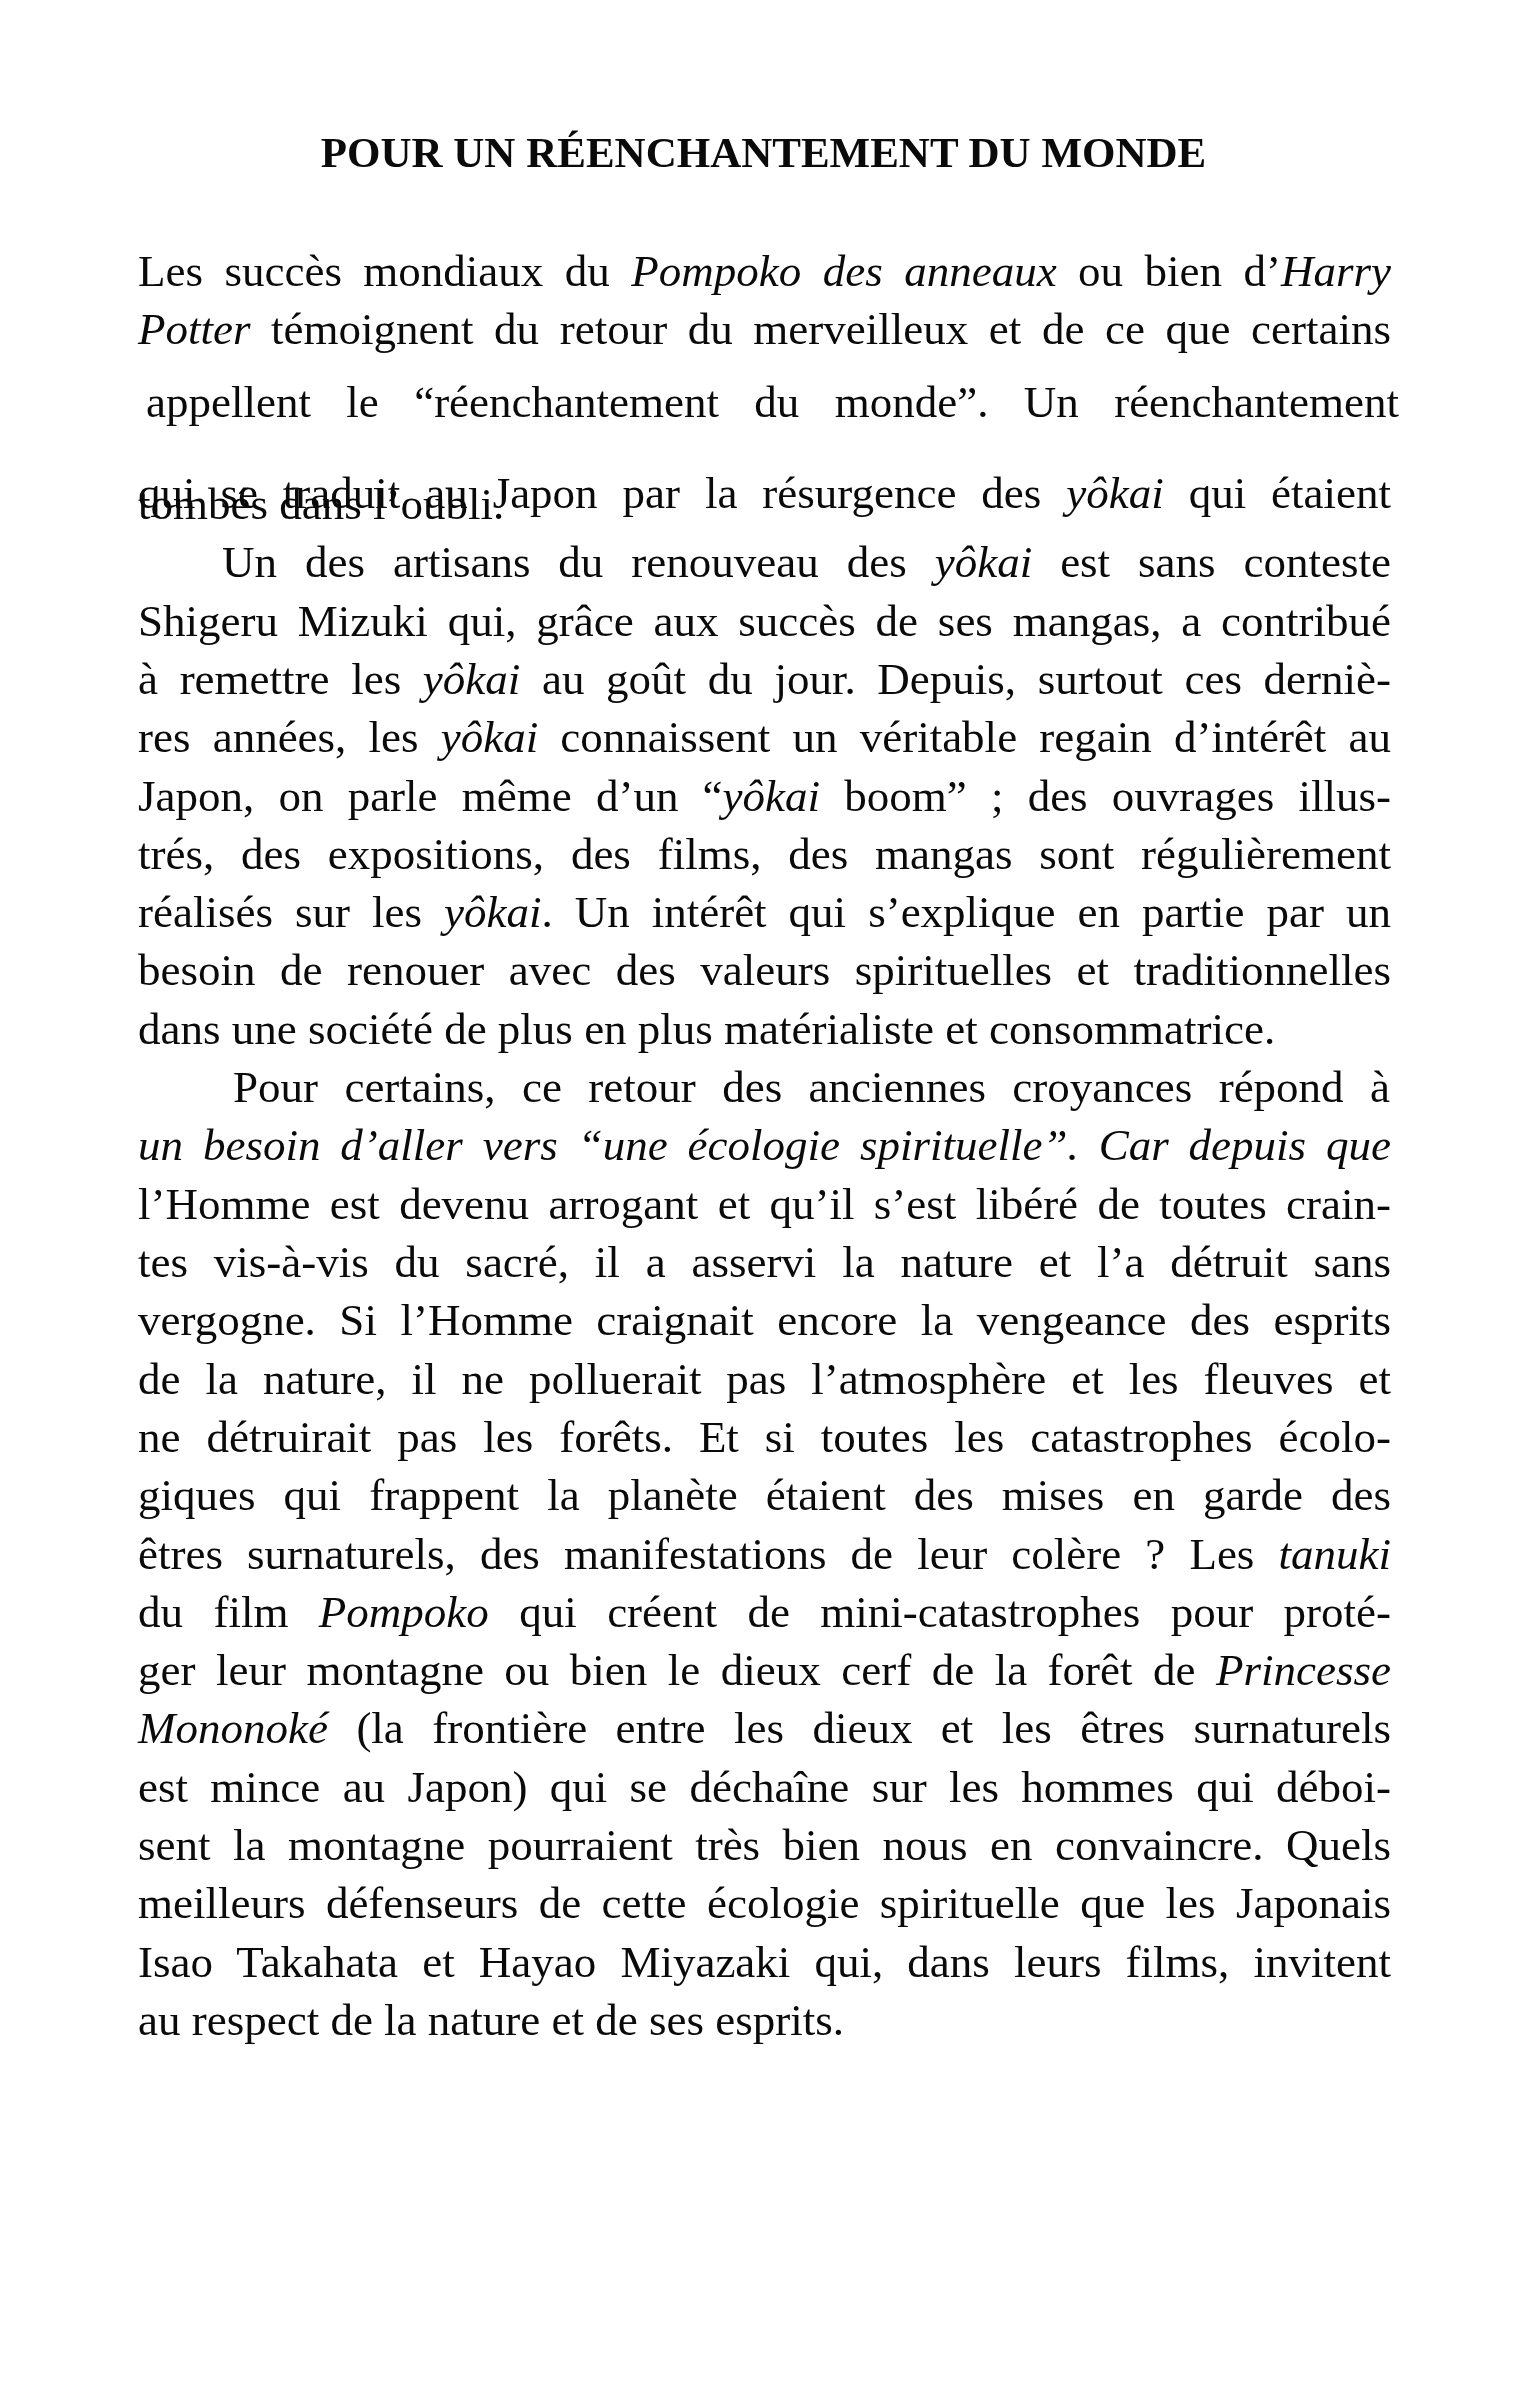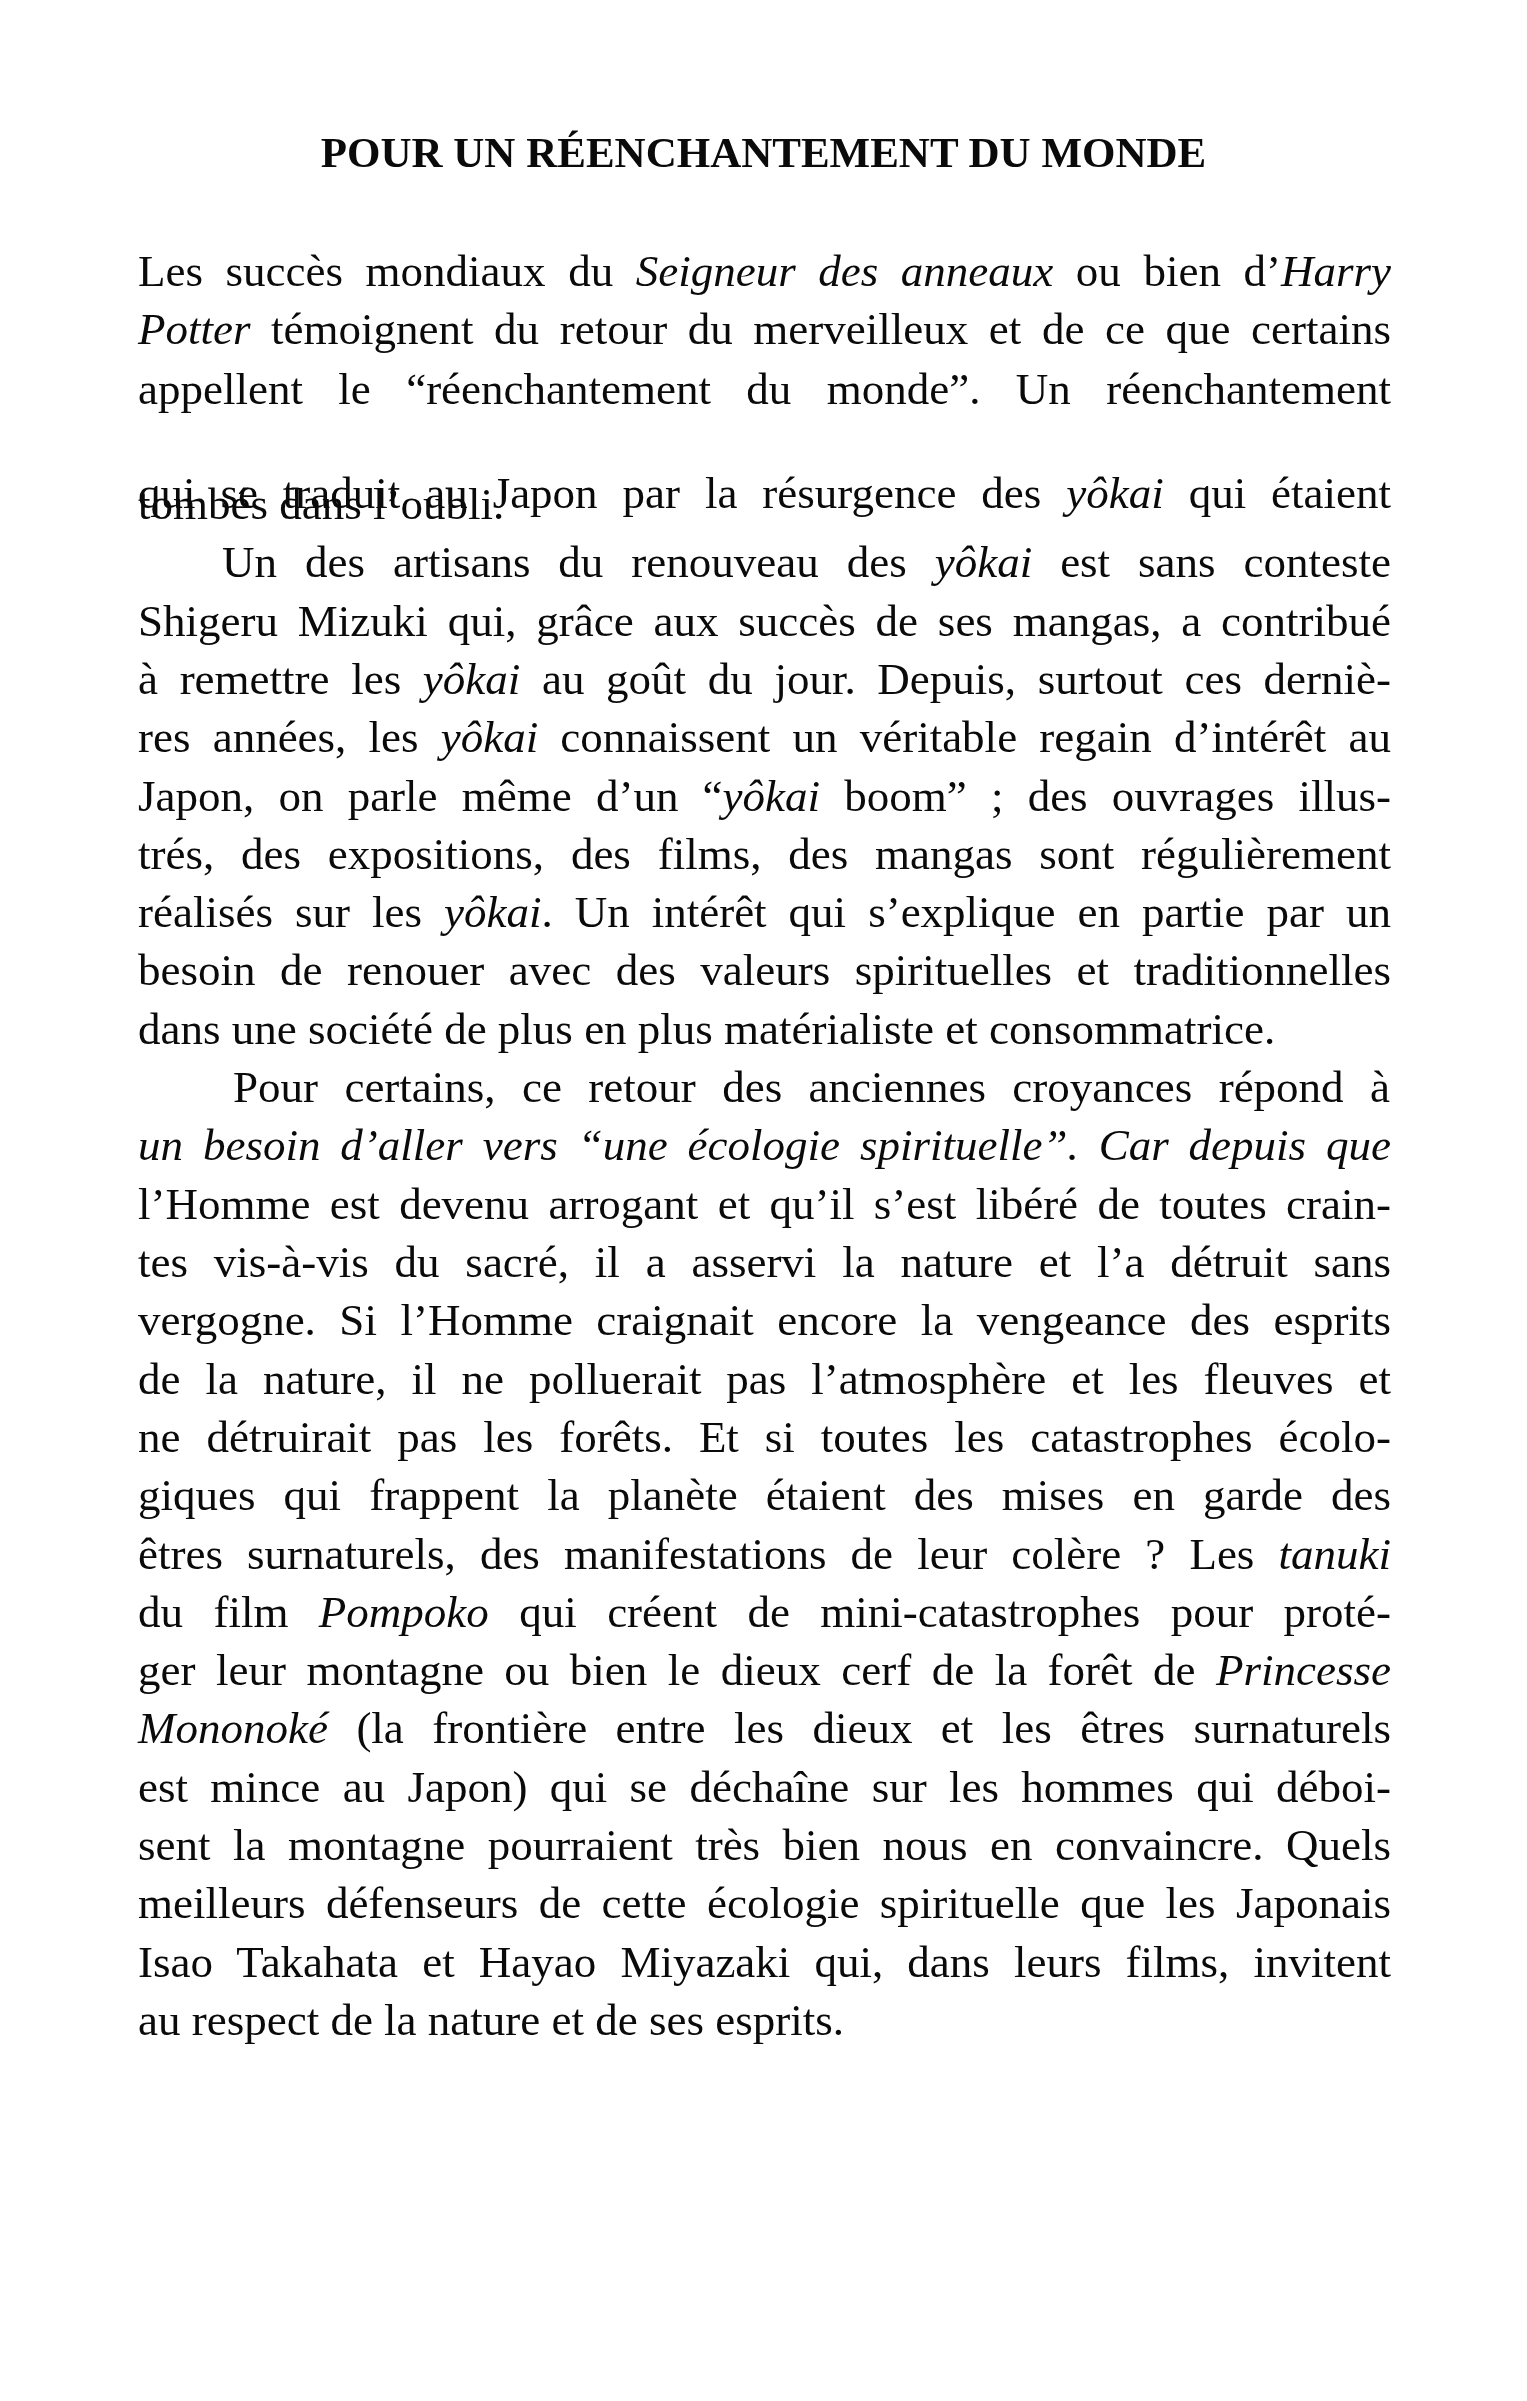--- a/index.html
+++ b/index.html
@@ -25,23 +25,23 @@
   .line.indent2 { left: 95px; width: 1157px; }
   .line .it { font-style: italic; }
 </style>
 </head>
 <body>
 
 <div class="page">
   <div class="title">POUR UN RÉENCHANTEMENT DU MONDE</div>
   <div class="body-text" id="body-text">
       <div>
-        <div class="line" style="top: 242px;"><span>Les succès mondiaux du </span><span class="it">Seigneur des anneaux</span><span> ou bien d’</span><span class="it">Harry</span></div>
+        <div class="line" style="top: 242px;"><span>Les succès mondiaux du </span><span class="it">Pompoko des anneaux</span><span> ou bien d’</span><span class="it">Harry</span></div>
         <div class="line" style="top: 300px;"><span class="it">Potter</span><span> témoignent du retour du merveilleux et de ce que certains</span></div>
-        <div class="line" style="top: 360px;"><span>appellent le “réenchantement du monde”. Un réenchantement</span></div>
+        <div class="line" style="top: 373px; margin-left: 8px;"><span>appellent le “réenchantement du monde”. Un réenchantement</span></div>
         <div class="line" style="top: 417px; margin-top: 47px;"><span>qui se traduit au Japon par la résurgence des </span><span class="it">yôkai</span><span> qui étaient</span></div>
         <div class="line last" style="top: 475px;"><span>tombés dans l’oubli.</span></div>
       </div>
       <div>
         <div class="line indent1" style="top: 533px;"><span>Un des artisans du renouveau des </span><span class="it">yôkai</span><span> est sans conteste</span></div>
         <div class="line" style="top: 592px;"><span>Shigeru Mizuki qui, grâce aux succès de ses mangas, a contribué</span></div>
         <div class="line" style="top: 650px;"><span>à remettre les </span><span class="it">yôkai</span><span> au goût du jour. Depuis, surtout ces derniè-</span></div>
         <div class="line" style="top: 708px;"><span>res années, les </span><span class="it">yôkai</span><span> connaissent un véritable regain d’intérêt au</span></div>
         <div class="line" style="top: 767px;"><span>Japon, on parle même d’un “</span><span class="it">yôkai</span><span> boom” ; des ouvrages illus-</span></div>
         <div class="line" style="top: 825px;"><span>trés, des expositions, des films, des mangas sont régulièrement</span></div>

